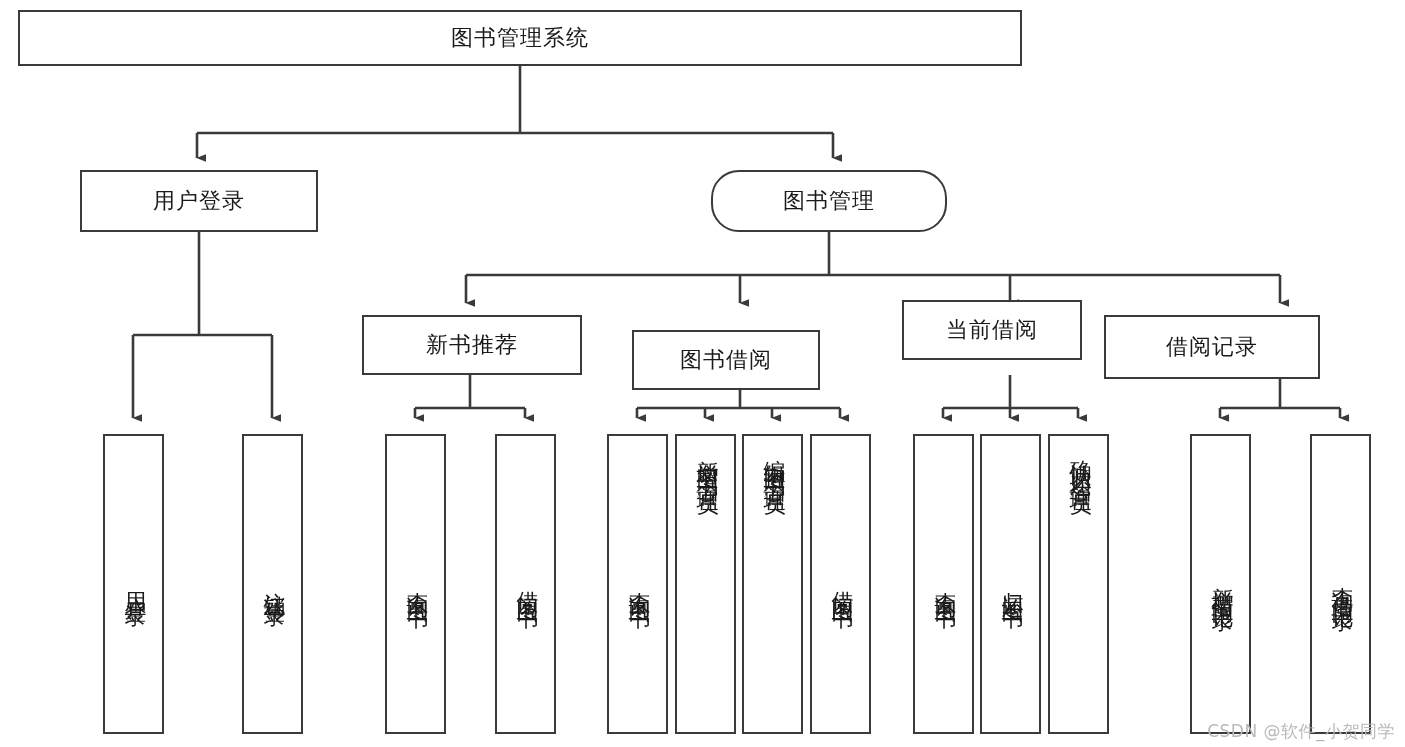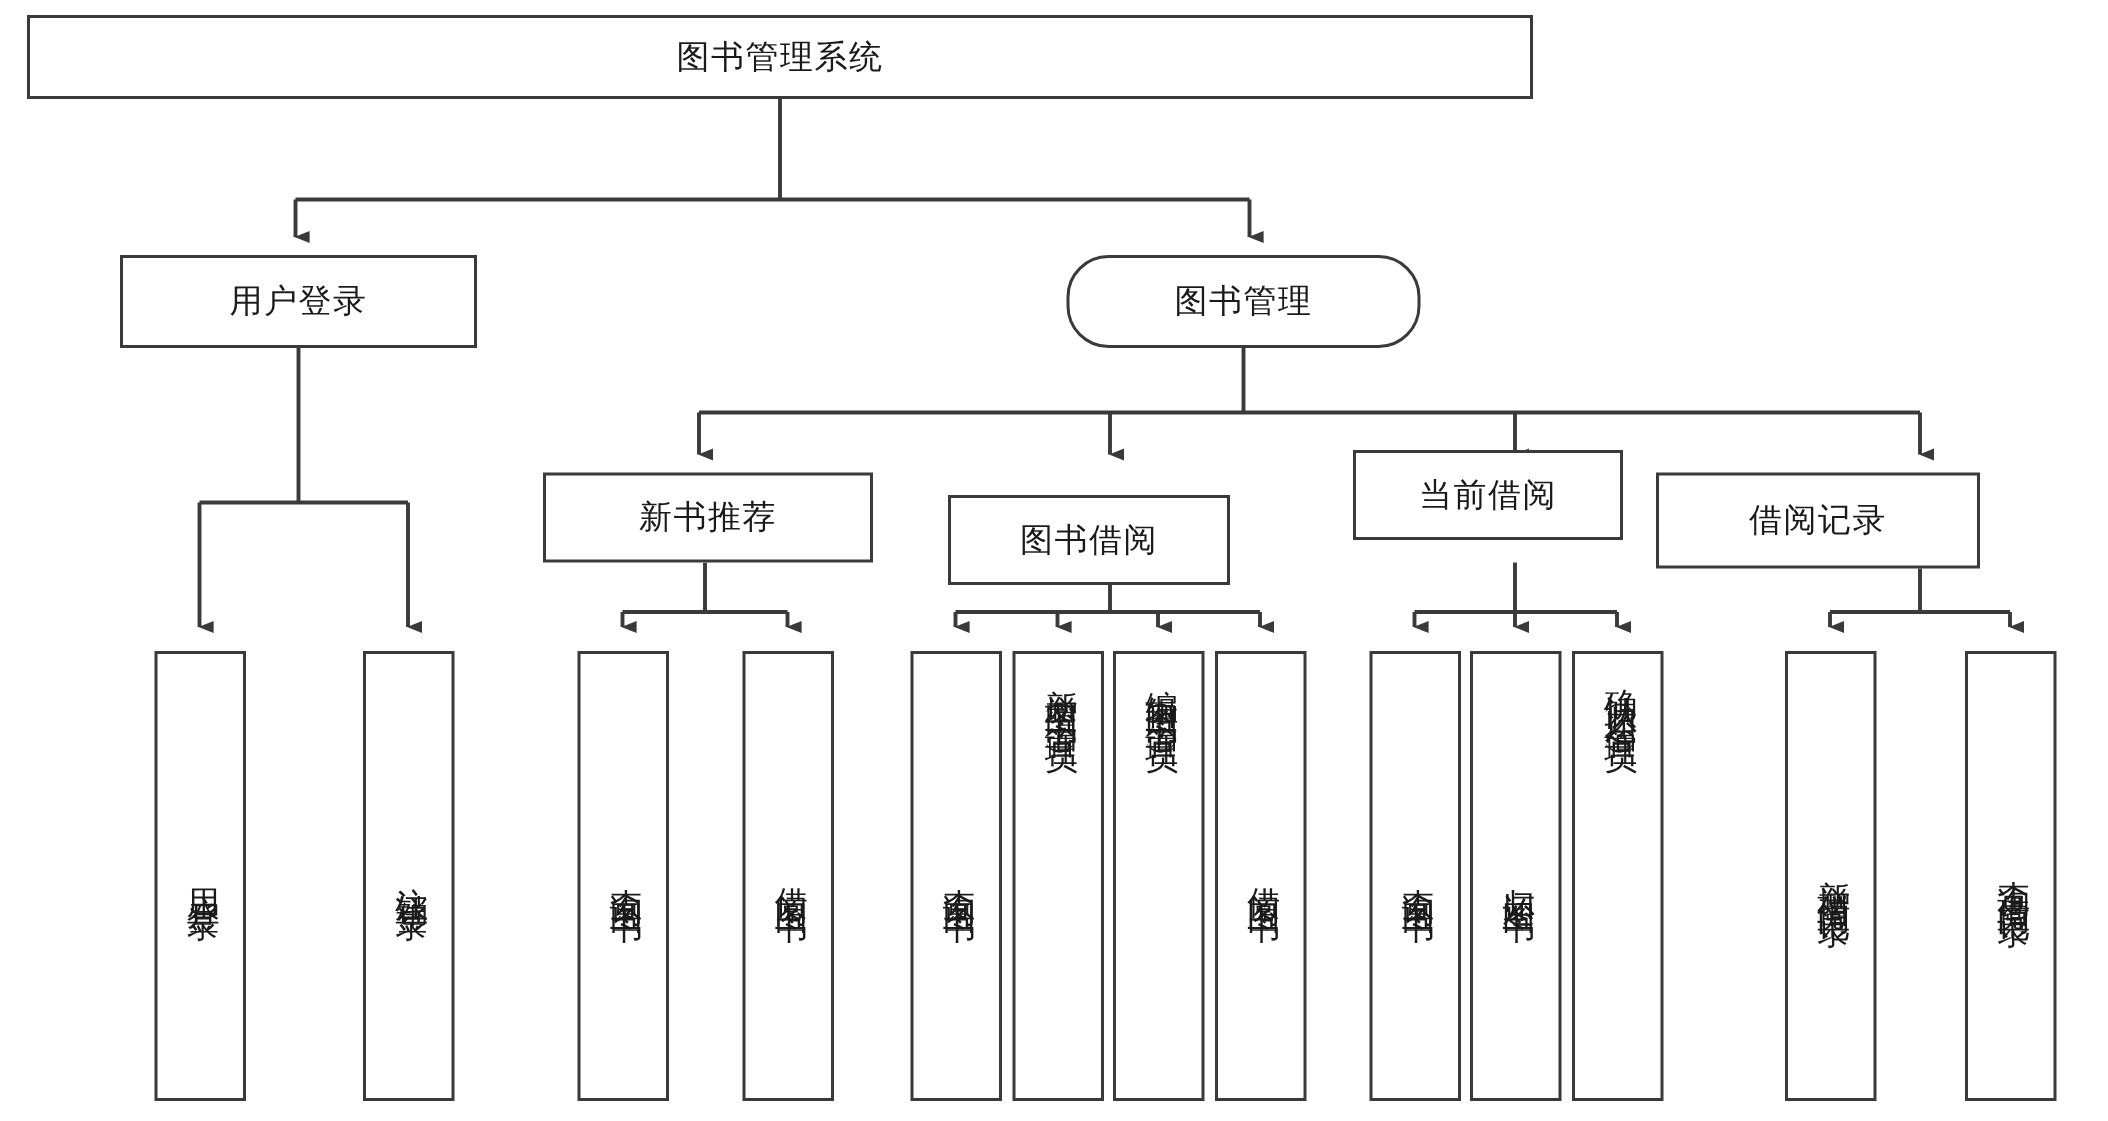--- a/index.html
+++ b/index.html
@@ -193,14 +193,15 @@
   </div>
 
   <div class="node vert centered" style="left:1190px; top:434px; width:61px; height:300px;">
     <span class="vtext">新增借阅记录</span>
   </div>
 
   <div class="node vert centered" style="left:1310px; top:434px; width:61px; height:300px;">
     <span class="vtext">查询借阅记录</span>
   </div>
 
+  <div class="watermark">CSDN @软件_小贺同学</div>
 
 </div>
 
 </body></html>

